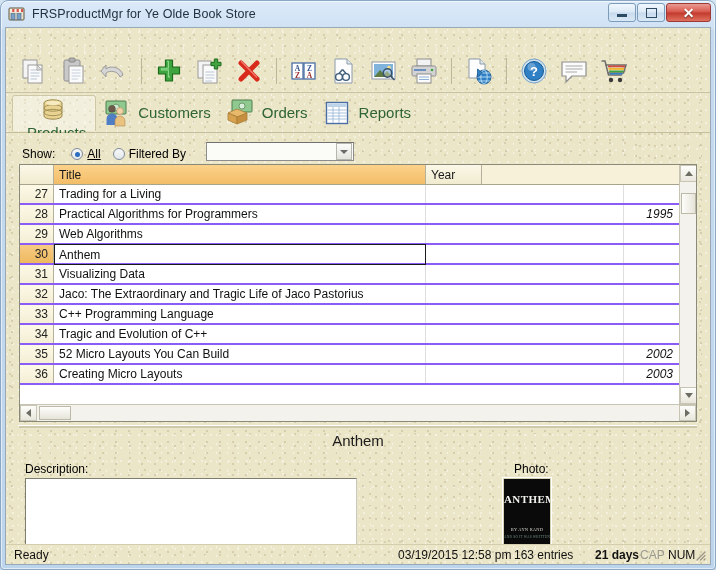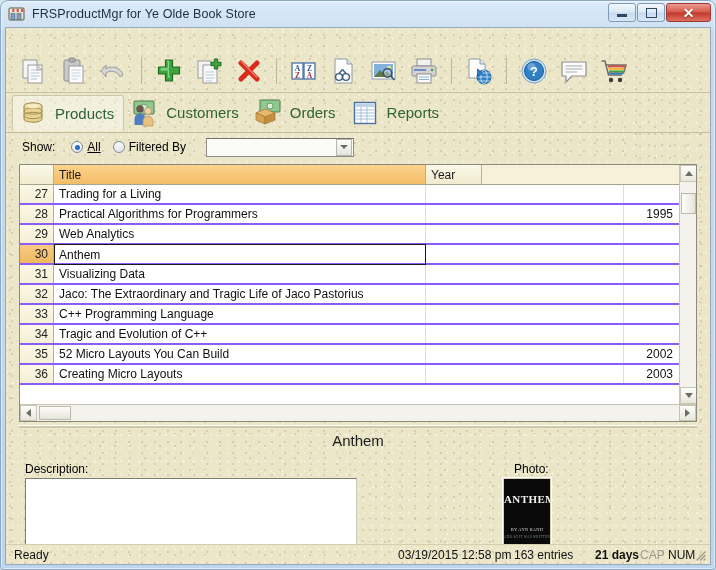--- a/index.html
+++ b/index.html
@@ -195,20 +195,21 @@
     height: 36px;
     padding: 0 9px 0 6px;
     box-sizing: border-box;
     position: relative;
   }
   .tab.active {
     background: rgba(255,255,255,.38);
     border: 1px solid #cfc8a7;
     border-bottom: none;
     border-radius: 3px 3px 0 0;
+    flex-direction: column;
   }
   .tab-label {
     font-size: 15px;
     color: #2e6434;
     margin-left: 8px;
     white-space: nowrap;
   }
   .tab-icon {
     width: 28px; height: 28px;
     position: relative;
@@ -216,21 +217,21 @@
   }
 
   
   .filterbar {
     position: absolute;
     left: 0; top: 105px;
     width: 620px;
     height: 28px;
     box-sizing: border-box;
     display: flex;
-    align-items: center;
+    align-items: flex-end;
     padding-left: 16px;
     font-size: 12px;
     color: #000;
   }
   .show-label { margin-right: 16px; }
   .radio-wrap {
     display: flex;
     align-items: center;
     margin-right: 12px;
   }
@@ -364,20 +365,21 @@
   .grow.selected .gc.rownum {
     background: linear-gradient(to bottom, #f8cb84, #eeb95f);
   }
   .gc.title { width: 372px; }
   .gc.publisher { width: 198px; }
   .gc.year {
     width: 56px;
     justify-content: flex-end;
     padding-right: 7px;
     border-right: none;
+    font-style: italic;
   }
   .grow.selected .gc.title {
     border: 1px solid #1a1a1a;
     padding-left: 4px;
     margin-top: -1px;
     height: 21px;
     align-items: center;
   }
 
   
@@ -924,21 +926,21 @@
 
         <div class="grow">
           <div class="gc rownum">28</div>
           <div class="gc title">Practical Algorithms for Programmers</div>
           <div class="gc publisher"></div>
           <div class="gc year">1995</div>
         </div>
 
         <div class="grow">
           <div class="gc rownum">29</div>
-          <div class="gc title">Web Analytics</div>
+          <div class="gc title">Web Algorithms</div>
           <div class="gc publisher"></div>
           <div class="gc year"></div>
         </div>
 
         <div class="grow selected">
           <div class="gc rownum">30</div>
           <div class="gc title">Anthem</div>
           <div class="gc publisher"></div>
           <div class="gc year"></div>
         </div>

